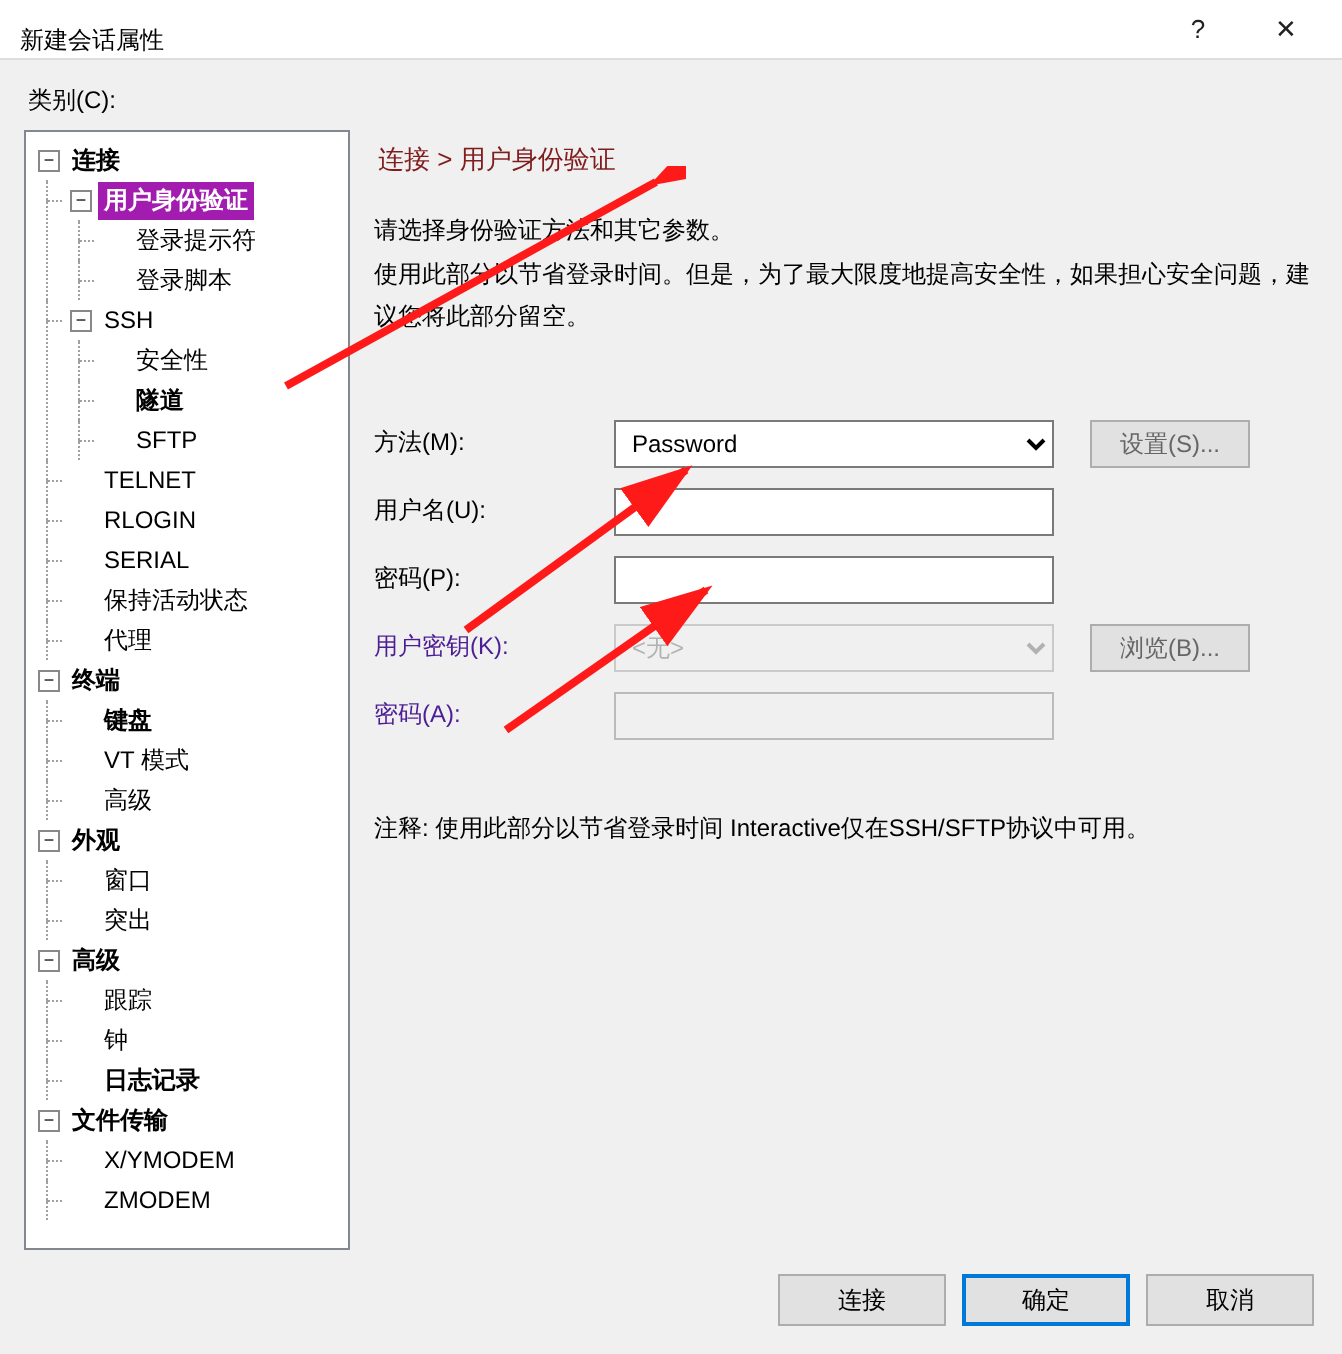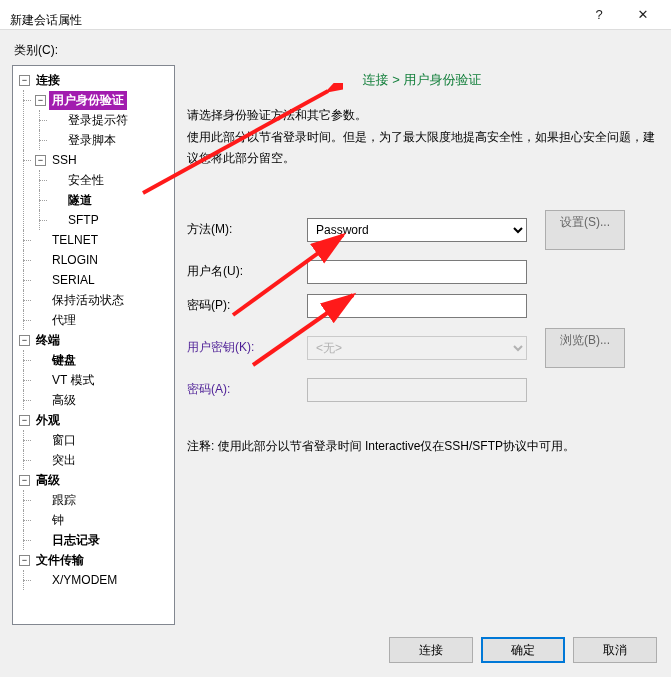--- a/index.html
+++ b/index.html
@@ -72,38 +72,38 @@
   }
   .spacer { width: 14px; display: inline-block; }
   .node .label { padding: 1px 3px; }
   .node.selected .label { background: #a21caf; color: #fff; }
   .node.bold .label { font-weight: bold; }
   .right-panel {
     flex: 1;
     padding: 0 4px;
     position: relative;
   }
-  .breadcrumb { color: #15803d; font-size: 13px; margin: 6px 0 16px 2px; text-align: center; }
+  .breadcrumb { color: #7f1d1d; font-size: 13px; margin: 6px 0 16px 2px; }
   .desc { line-height: 1.8; margin-bottom: 40px; }
   .form-row { display: flex; align-items: center; margin-bottom: 10px; gap: 10px; }
   .form-row label { width: 110px; }
   .form-row .field { width: 220px; }
   .field select, .field input {
     width: 100%; height: 24px;
     border: 1px solid #7a7a7a;
     background: #fff;
     font-size: 12px;
     padding: 0 4px;
   }
   .field select { appearance: menulist; }
   .field.disabled select, .field.disabled input {
     background: #f0f0f0; color: #999; border-color: #bbb;
   }
   .side-btn {
-    width: 80px; height: 40px;
+    width: 80px; height: 24px;
     border: 1px solid #adadad;
     background: #e1e1e1;
     color: #666;
     text-align: center;
     line-height: 22px;
     margin-left: 8px;
   }
   .disabled-label { color: #4c1d95; }
   .note { margin-top: 36px; }
   .footer-btns {
@@ -294,20 +294,26 @@
         <li>
           <div class="node bold">
               <span class="toggle">−</span>
               <span class="label">文件传输</span>
             </div>
           <ul>
             <li>
                 <div class="node">
                   <span class="spacer"></span>
                   <span class="label">X/YMODEM</span>
+                </div>
+              </li>
+            <li>
+                <div class="node">
+                  <span class="spacer"></span>
+                  <span class="label">ZMODEM</span>
                 </div>
               </li>
           </ul>
         </li>
       </ul>
     </div>
 
     <div class="right-panel">
       <div class="breadcrumb">连接 &gt; 用户身份验证</div>
       <div class="desc">

